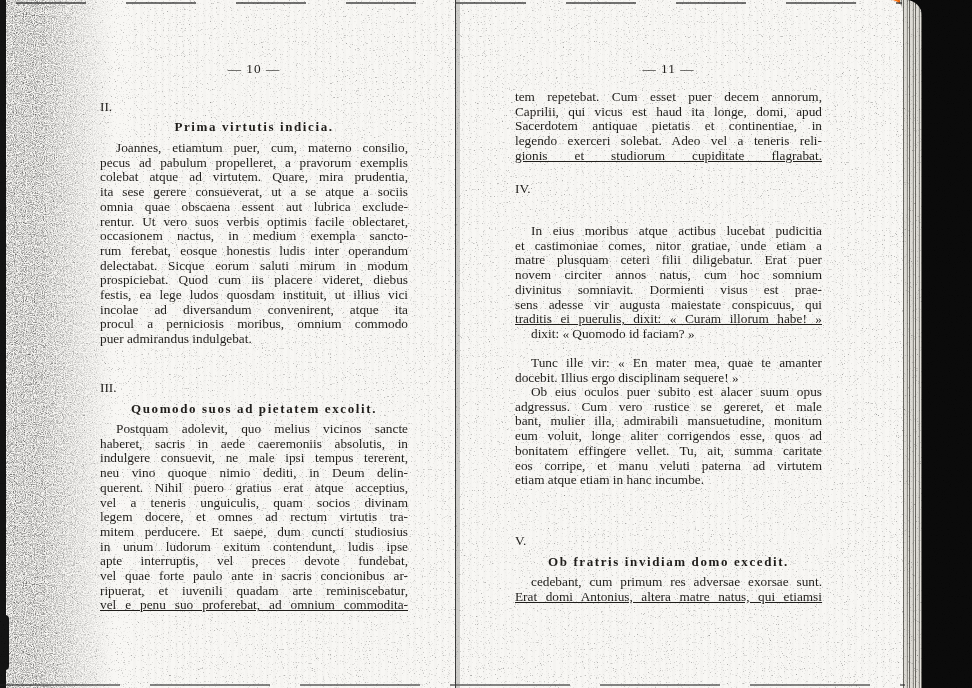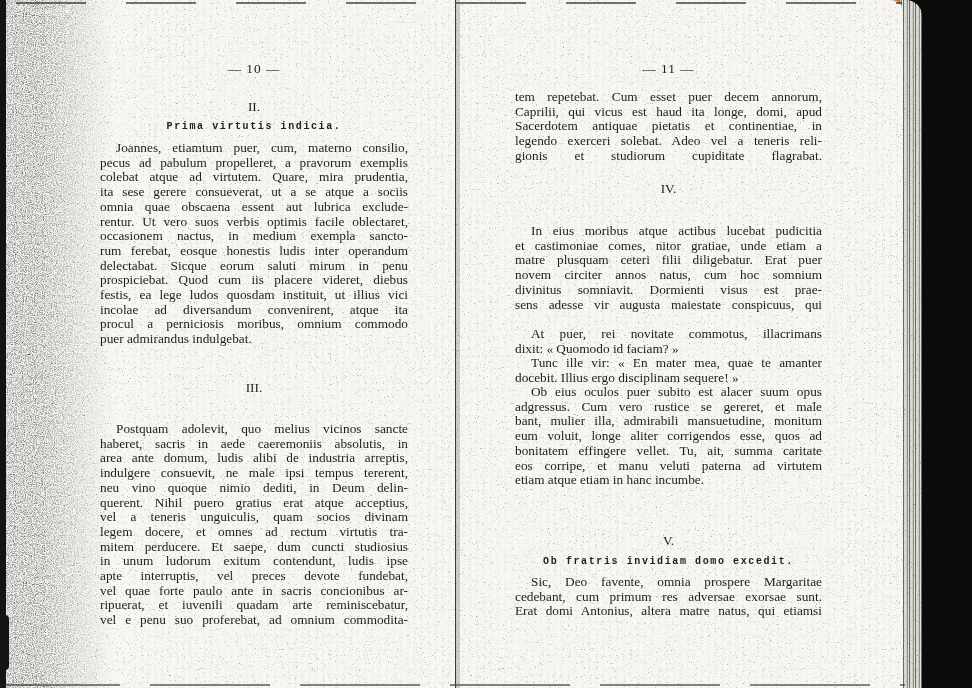--- a/index.html
+++ b/index.html
@@ -38,26 +38,26 @@
   .noise { position:absolute; left:0; top:0; pointer-events:none; }
   .noise.full { opacity:.5; }
   .noise.band { opacity:.55; }
   .band-fade {
     position:absolute; left:0; top:0; width:130px; height:688px; pointer-events:none;
     background:linear-gradient(90deg, rgba(248,247,244,0) 0%, rgba(248,247,244,0) 30%, #f8f7f4 88%);
   }
   
   .tb { position:absolute; font-size:13.3px; line-height:14.7px; }
   .page-header { text-align:center; letter-spacing:1px; }
-  .sec-num { text-align:center; }
-  .sec-title { text-align:center; font-weight:bold; letter-spacing:1.6px; font-size:10px;font-family:Liberation Mono, monospace; }
+  .sec-num { }
+  .sec-title { text-align:center; font-weight:bold; letter-spacing:1.6px; font-size:13px; }
   .para { text-align:justify; }
   .tline { text-align:justify; text-align-last:justify; }
   .para .tline:last-child { text-align-last:left; }
-  .para.runon .tline:last-child { text-align-last:justify; }
+  .para.runon .tline:last-child { text-align-last:justify;text-decoration:underline; }
   .para.indent .tline:first-child { text-indent:16px; }
   
   .colL { left:100px; width:308px; }
   .colR { left:515px; width:307px; }
 </style>
 </head>
 <body>
 
 <div id="scan">
 
@@ -89,34 +89,34 @@
 
   <div class="tb colL para indent" style="top:141px">
       <div class="tline">Joannes, etiamtum puer, cum, materno consilio,</div>
       <div class="tline">pecus ad pabulum propelleret, a pravorum exemplis</div>
       <div class="tline">colebat atque ad virtutem. Quare, mira prudentia,</div>
       <div class="tline">ita sese gerere consueverat, ut a se atque a sociis</div>
       <div class="tline">omnia quae obscaena essent aut lubrica exclude-</div>
       <div class="tline">rentur. Ut vero suos verbis optimis facile oblectaret,</div>
       <div class="tline">occasionem nactus, in medium exempla sancto-</div>
       <div class="tline">rum ferebat, eosque honestis ludis inter operandum</div>
-      <div class="tline">delectabat. Sicque eorum saluti mirum in penu</div>
+      <div class="tline">delectabat. Sicque eorum saluti mirum in modum</div>
       <div class="tline">prospiciebat. Quod cum iis placere videret, diebus</div>
       <div class="tline">festis, ea lege ludos quosdam instituit, ut illius vici</div>
       <div class="tline">incolae ad diversandum convenirent, atque ita</div>
       <div class="tline">procul a perniciosis moribus, omnium commodo</div>
       <div class="tline">puer admirandus indulgebat.</div>
     </div>
 
   <div class="tb colL sec-num" style="top:381px">III.</div>
+  <div class="tb colL sec-title" style="top:402px">Quomodo suos ad pietatem excolit.</div>
 
   <div class="tb colL para indent runon" style="top:422px">
       <div class="tline">Postquam adolevit, quo melius vicinos sancte</div>
       <div class="tline">haberet, sacris in aede caeremoniis absolutis, in</div>
-      <div class="tline">area ante domum, ludis alibi de industria arreptis,</div>
       <div class="tline">indulgere consuevit, ne male ipsi tempus tererent,</div>
       <div class="tline">neu vino quoque nimio dediti, in Deum delin-</div>
       <div class="tline">querent. Nihil puero gratius erat atque acceptius,</div>
       <div class="tline">vel a teneris unguiculis, quam socios divinam</div>
       <div class="tline">legem docere, et omnes ad rectum virtutis tra-</div>
       <div class="tline">mitem perducere. Et saepe, dum cuncti studiosius</div>
       <div class="tline">in unum ludorum exitum contendunt, ludis ipse</div>
       <div class="tline">apte interruptis, vel preces devote fundebat,</div>
       <div class="tline">vel quae forte paulo ante in sacris concionibus ar-</div>
       <div class="tline">ripuerat, et iuvenili quadam arte reminiscebatur,</div>
@@ -135,24 +135,24 @@
 
   <div class="tb colR sec-num" style="top:182px">IV.</div>
 
   <div class="tb colR para indent runon" style="top:224px">
       <div class="tline">In eius moribus atque actibus lucebat pudicitia</div>
       <div class="tline">et castimoniae comes, nitor gratiae, unde etiam a</div>
       <div class="tline">matre plusquam ceteri filii diligebatur. Erat puer</div>
       <div class="tline">novem circiter annos natus, cum hoc somnium</div>
       <div class="tline">divinitus somniavit. Dormienti visus est prae-</div>
       <div class="tline">sens adesse vir augusta maiestate conspicuus, qui</div>
+      <div class="tline">traditis ei puerulis, dixit: « Curam illorum habe! »</div>
     </div>
 
   <div class="tb colR para indent" style="top:327px">
-      <div class="tline">At puer, rei novitate commotus, illacrimans</div>
       <div class="tline">dixit: « Quomodo id faciam? »</div>
     </div>
 
   <div class="tb colR para indent" style="top:356px">
       <div class="tline">Tunc ille vir: « En mater mea, quae te amanter</div>
       <div class="tline">docebit. Illius ergo disciplinam sequere! »</div>
     </div>
 
   <div class="tb colR para indent" style="top:385px">
       <div class="tline">Ob eius oculos puer subito est alacer suum opus</div>
@@ -161,21 +161,20 @@
       <div class="tline">eum voluit, longe aliter corrigendos esse, quos ad</div>
       <div class="tline">bonitatem effingere vellet. Tu, ait, summa caritate</div>
       <div class="tline">eos corripe, et manu veluti paterna ad virtutem</div>
       <div class="tline">etiam atque etiam in hanc incumbe.</div>
     </div>
 
   <div class="tb colR sec-num" style="top:534px">V.</div>
   <div class="tb colR sec-title" style="top:555px">Ob fratris invidiam domo excedit.</div>
 
   <div class="tb colR para indent runon" style="top:575px">
-      <div class="tline">Sic, Deo favente, omnia prospere Margaritae</div>
       <div class="tline">cedebant, cum primum res adversae exorsae sunt.</div>
       <div class="tline">Erat domi Antonius, altera matre natus, qui etiamsi</div>
     </div>
 
   <svg class="noise full" width="972" height="688">
     <filter id="nzFull">
         <feTurbulence type="fractalNoise" baseFrequency="0.85" numOctaves="2" seed="4"></feTurbulence>
       <feColorMatrix type="matrix" values="0 0 0 0 0  0 0 0 0 0  0 0 0 0 0  1.2 1.2 1.2 0 -2.05"></feColorMatrix>
       </filter>
     <rect width="972" height="688" filter="url(#nzFull)"></rect>

